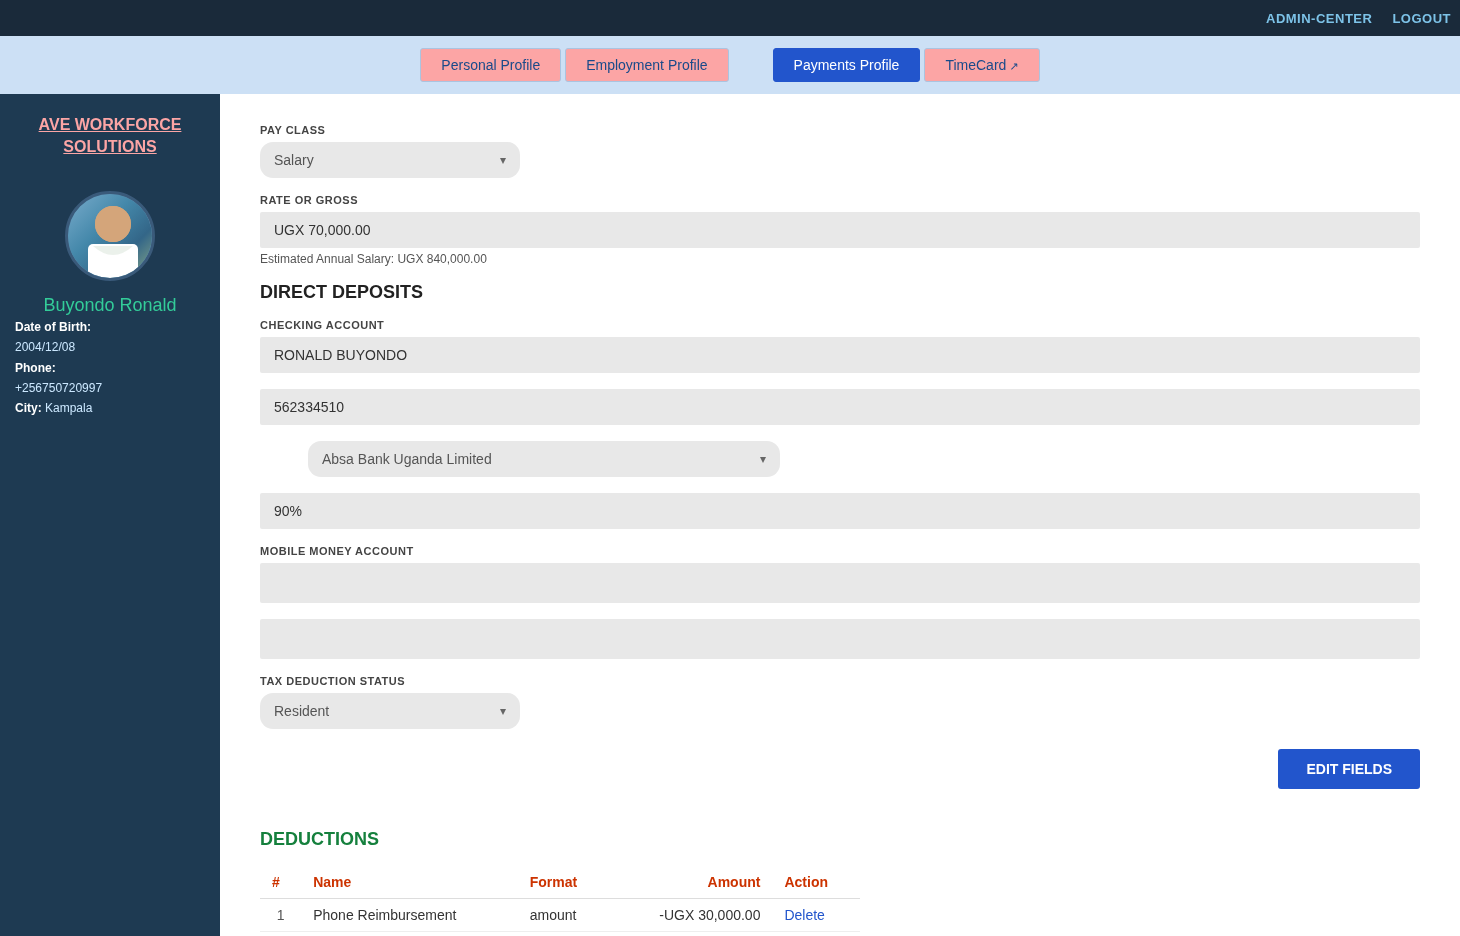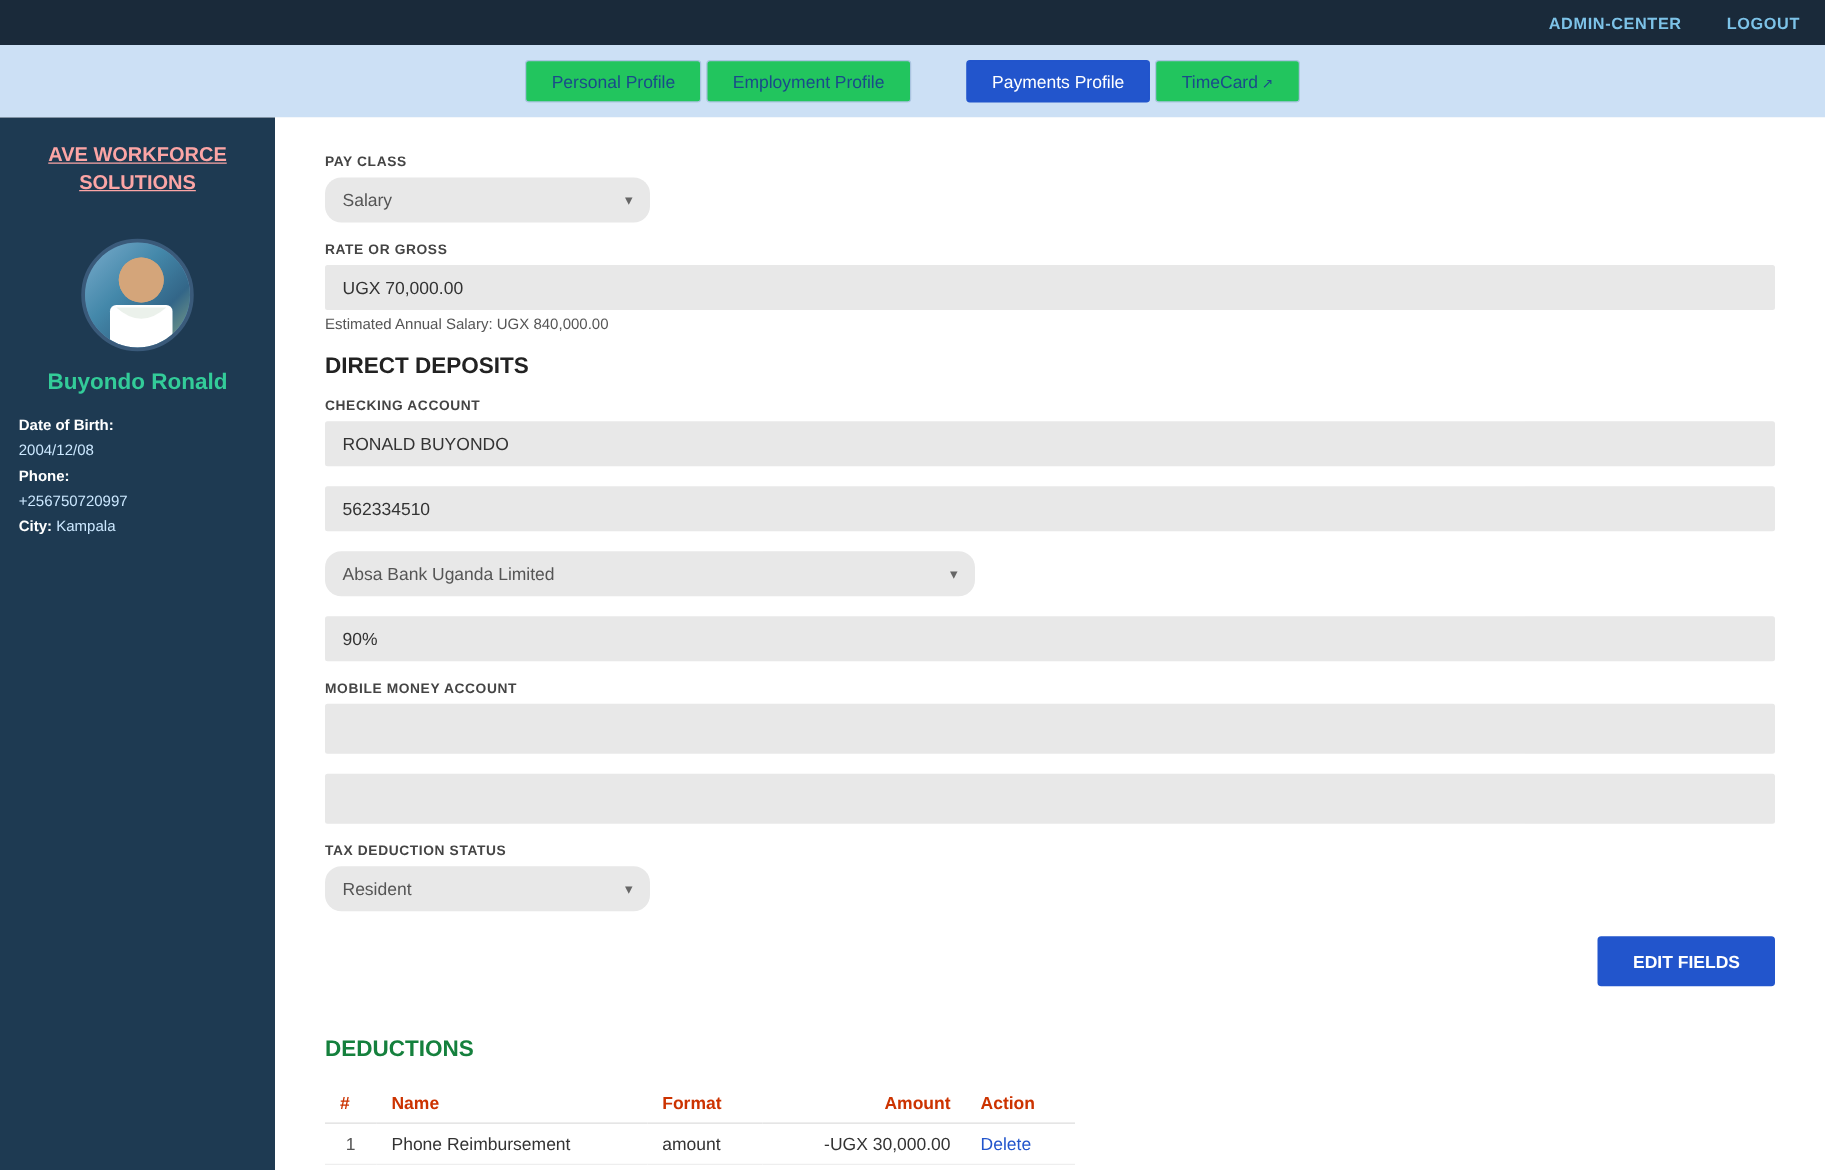--- a/index.html
+++ b/index.html
@@ -5,22 +5,22 @@
     * { box-sizing: border-box; margin: 0; padding: 0; }
     body { font-family: Arial, sans-serif; background: #f0f4f8; min-height: 936px; }
 
     
     .top-nav {
       background: #1a2a3a;
       height: 36px;
       display: flex;
       align-items: center;
       justify-content: flex-end;
-      padding: 0 20px;
-      gap: 36px;
+      padding: 0 9px;
+      gap: 20px;
     }
     .top-nav a {
       color: #7dc3e8;
       text-decoration: none;
       font-size: 13px;
       font-weight: bold;
       letter-spacing: 0.5px;
     }
 
     
@@ -29,21 +29,21 @@
       display: flex;
       justify-content: center;
       align-items: center;
       padding: 8px 0;
       gap: 4px;
       height: 58px;
     }
     .tab-btn {
       padding: 8px 20px;
       border: 1px solid #aac4e0;
-      background: #22c55e;
+      background: #fca5a5;
       color: #1a4a8a;
       font-size: 14px;
       cursor: pointer;
       border-radius: 3px;
       font-weight: normal;
     }
     .tab-btn.active {
       background: #2255cc;
       color: white;
       border-color: #2255cc;
@@ -97,23 +97,23 @@
       width: 100%;
       height: 100%;
       background: linear-gradient(135deg, #7aaccc 0%, #4488aa 40%, #336688 70%, #8aaa88 100%);
       border-radius: 50%;
       position: relative;
       overflow: hidden;
     }
     .employee-name {
       color: #33cc99;
       font-size: 18px;
-      font-weight: bold;
+      font-weight: normal;
       text-align: center;
-      margin-bottom: 14px;
+      margin-bottom: 1px;
     }
     .profile-details {
       width: 100%;
       font-size: 12px;
       color: #cce8ff;
       line-height: 1.7;
     }
     .profile-details .label {
       font-weight: bold;
       color: white;
@@ -157,21 +157,22 @@
       color: #555;
       width: 260px;
       border-radius: 13px;
       display: flex;
       align-items: center;
       justify-content: space-between;
       cursor: pointer;
     }
 
     .dropdown-field.wide {
-      width: 520px;
+      width: 472px;
+      margin-left: 48px;
     }
 
     .estimated-salary {
       font-size: 12px;
       color: #555;
       margin-top: 4px;
     }
 
     .section-title {
       font-size: 18px;

